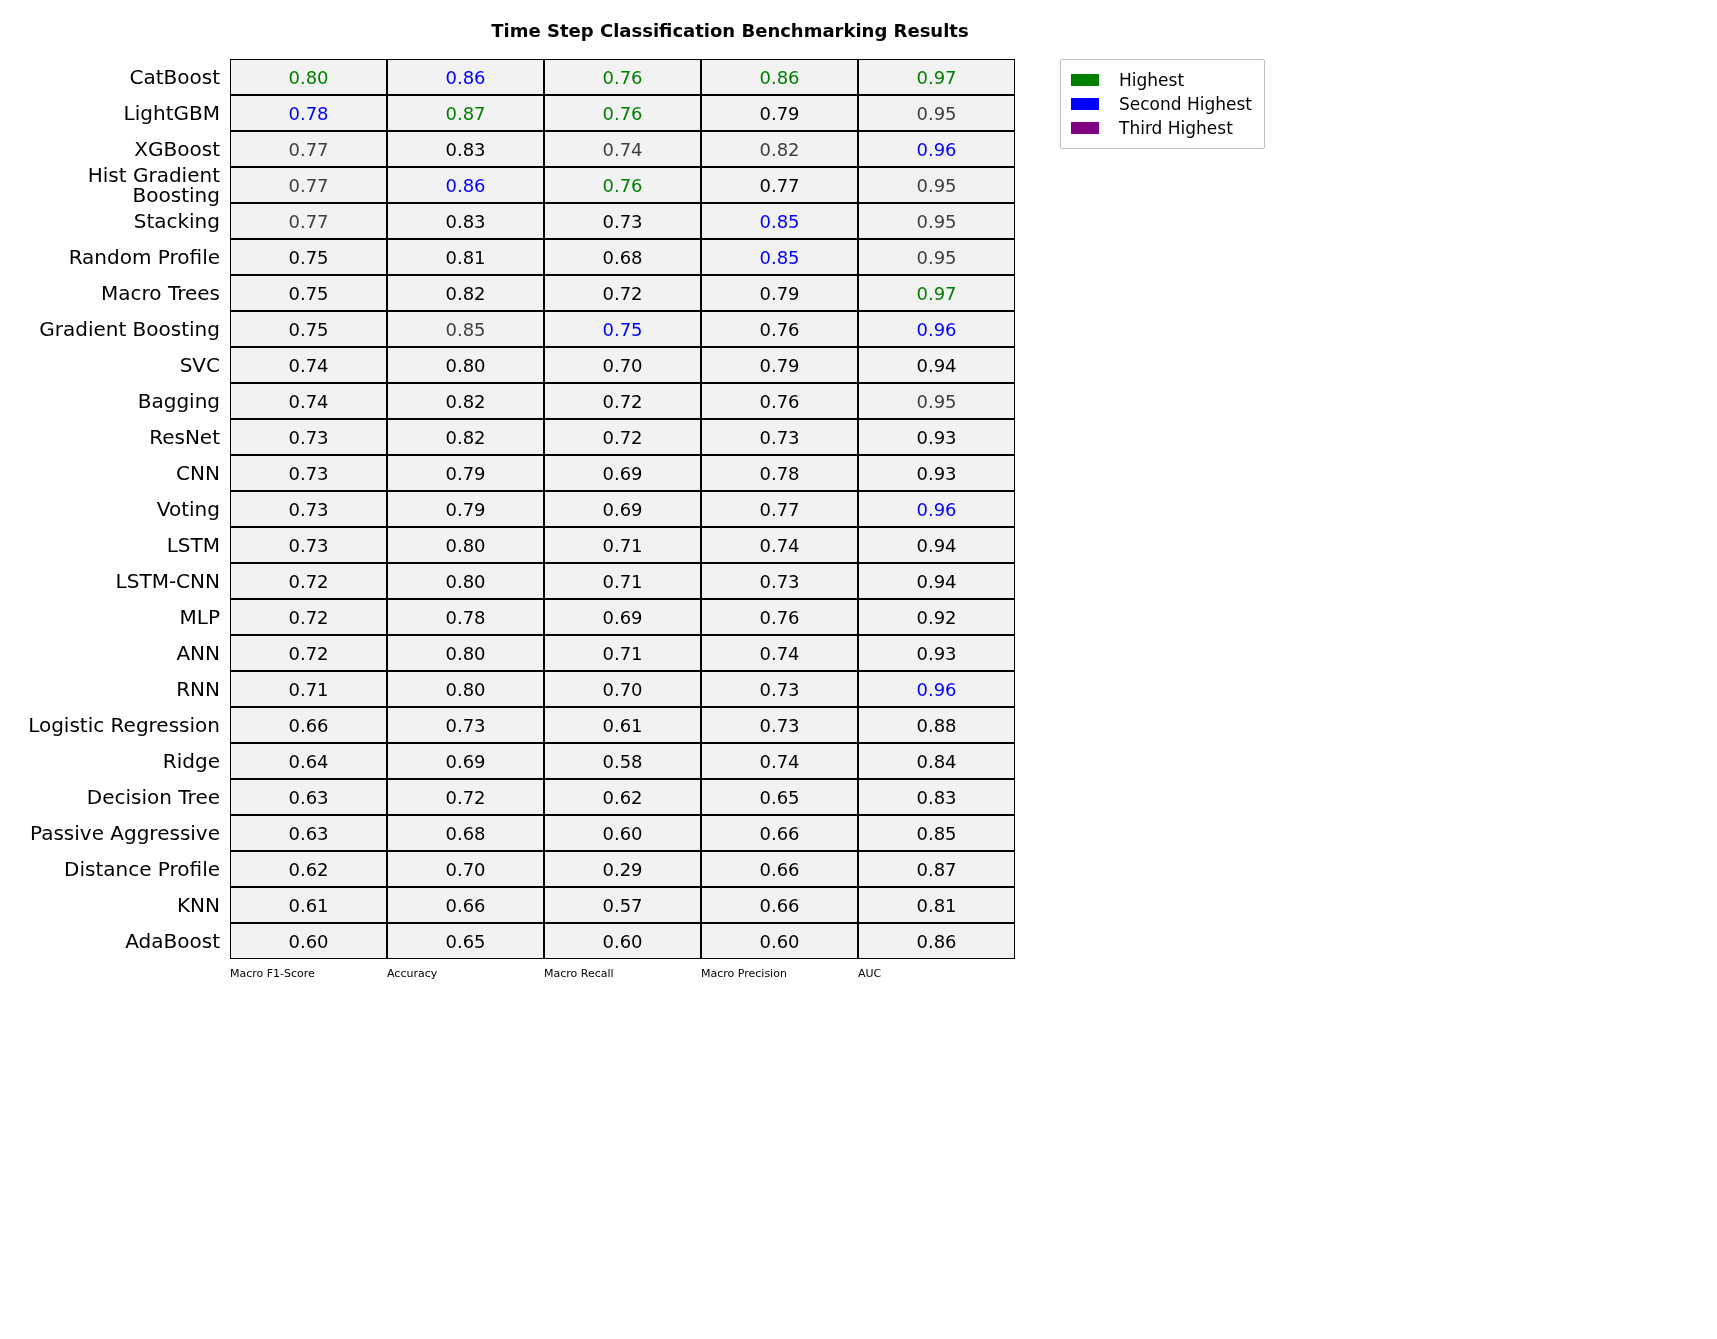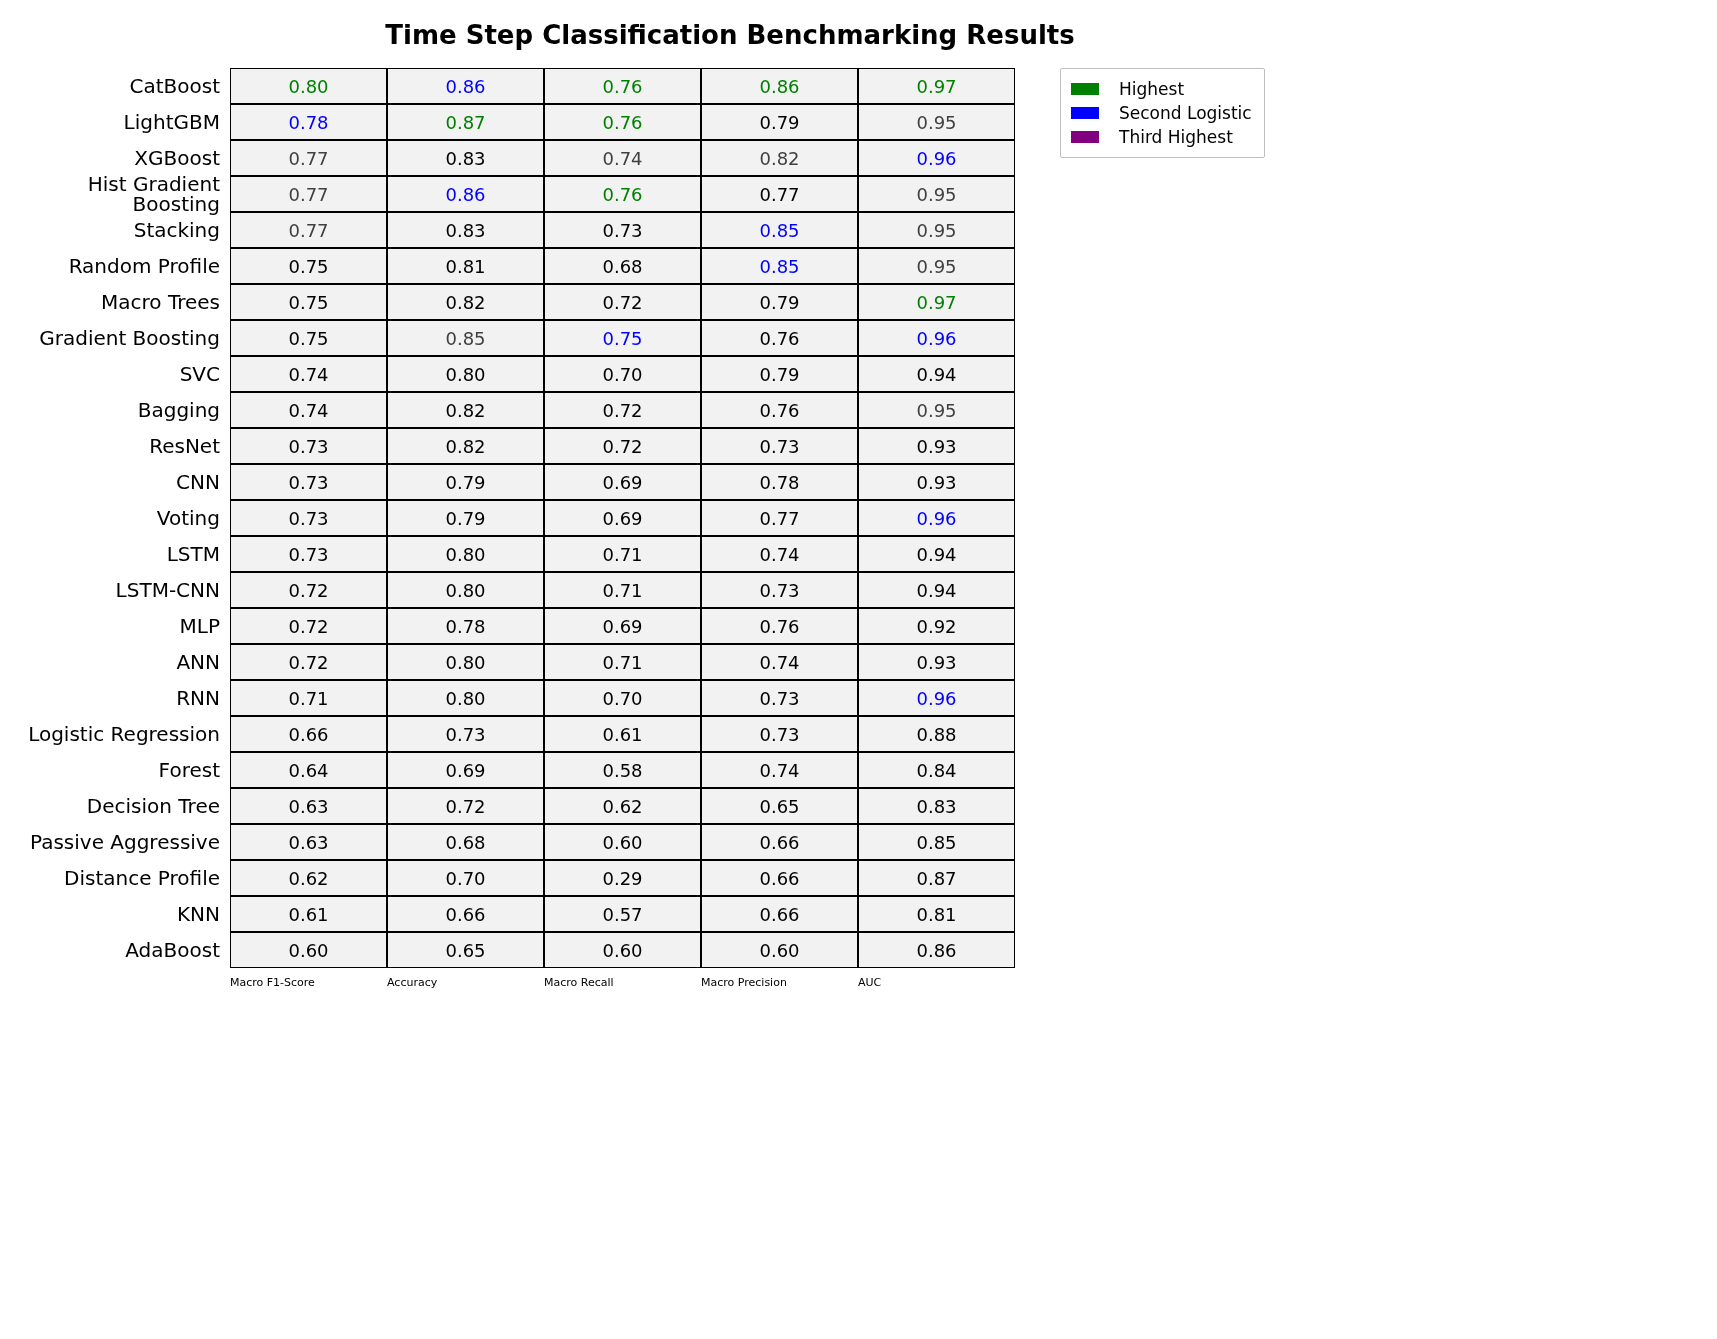--- a/index.html
+++ b/index.html
@@ -9,21 +9,21 @@
     background: #fff;
     color: #000;
   }
   .chart-wrap {
     position: relative;
     width: 1677px;
     margin: 0 auto;
   }
   .chart-title {
     text-align: center;
-    font-size: 26px;
+    font-size: 18px;
     margin: 0 0 18px 0;
     width: 1000px;
     margin-left: 210px;
   }
   .main-row {
     display: flex;
     align-items: flex-start;
   }
   .table-area {
     display: grid;
@@ -198,21 +198,21 @@
           <div class="cell c-black">0.80</div>
           <div class="cell c-black">0.70</div>
           <div class="cell c-black">0.73</div>
           <div class="cell c-blue">0.96</div>
           <div class="row-label">Logistic Regression</div>
           <div class="cell c-black">0.66</div>
           <div class="cell c-black">0.73</div>
           <div class="cell c-black">0.61</div>
           <div class="cell c-black">0.73</div>
           <div class="cell c-black">0.88</div>
-          <div class="row-label">Forest</div>
+          <div class="row-label">Ridge</div>
           <div class="cell c-black">0.64</div>
           <div class="cell c-black">0.69</div>
           <div class="cell c-black">0.58</div>
           <div class="cell c-black">0.74</div>
           <div class="cell c-black">0.84</div>
           <div class="row-label">Decision Tree</div>
           <div class="cell c-black">0.63</div>
           <div class="cell c-black">0.72</div>
           <div class="cell c-black">0.62</div>
           <div class="cell c-black">0.65</div>
@@ -252,21 +252,21 @@
         </div>
     </div>
 
     <div class="legend" id="legend">
         <div class="legend-item">
           <span class="swatch" style="background: rgb(0, 128, 0);"></span>
           <span>Highest</span>
         </div>
         <div class="legend-item">
           <span class="swatch" style="background: rgb(0, 0, 255);"></span>
-          <span>Second Logistic</span>
+          <span>Second Highest</span>
         </div>
         <div class="legend-item">
           <span class="swatch" style="background: rgb(128, 0, 128);"></span>
           <span>Third Highest</span>
         </div>
       </div>
   </div>
 </div>
 
 </body></html>

